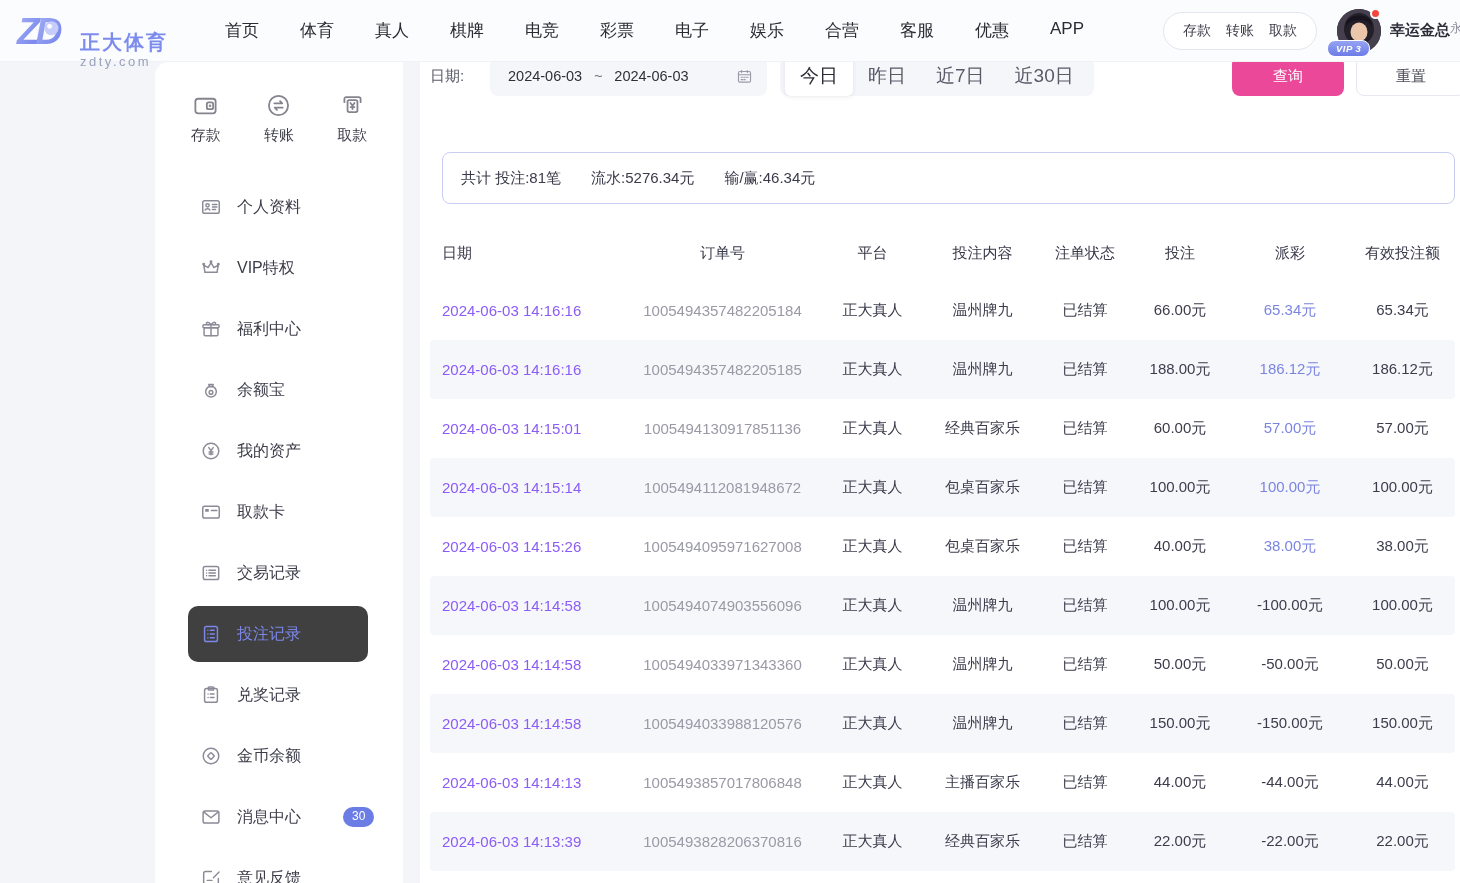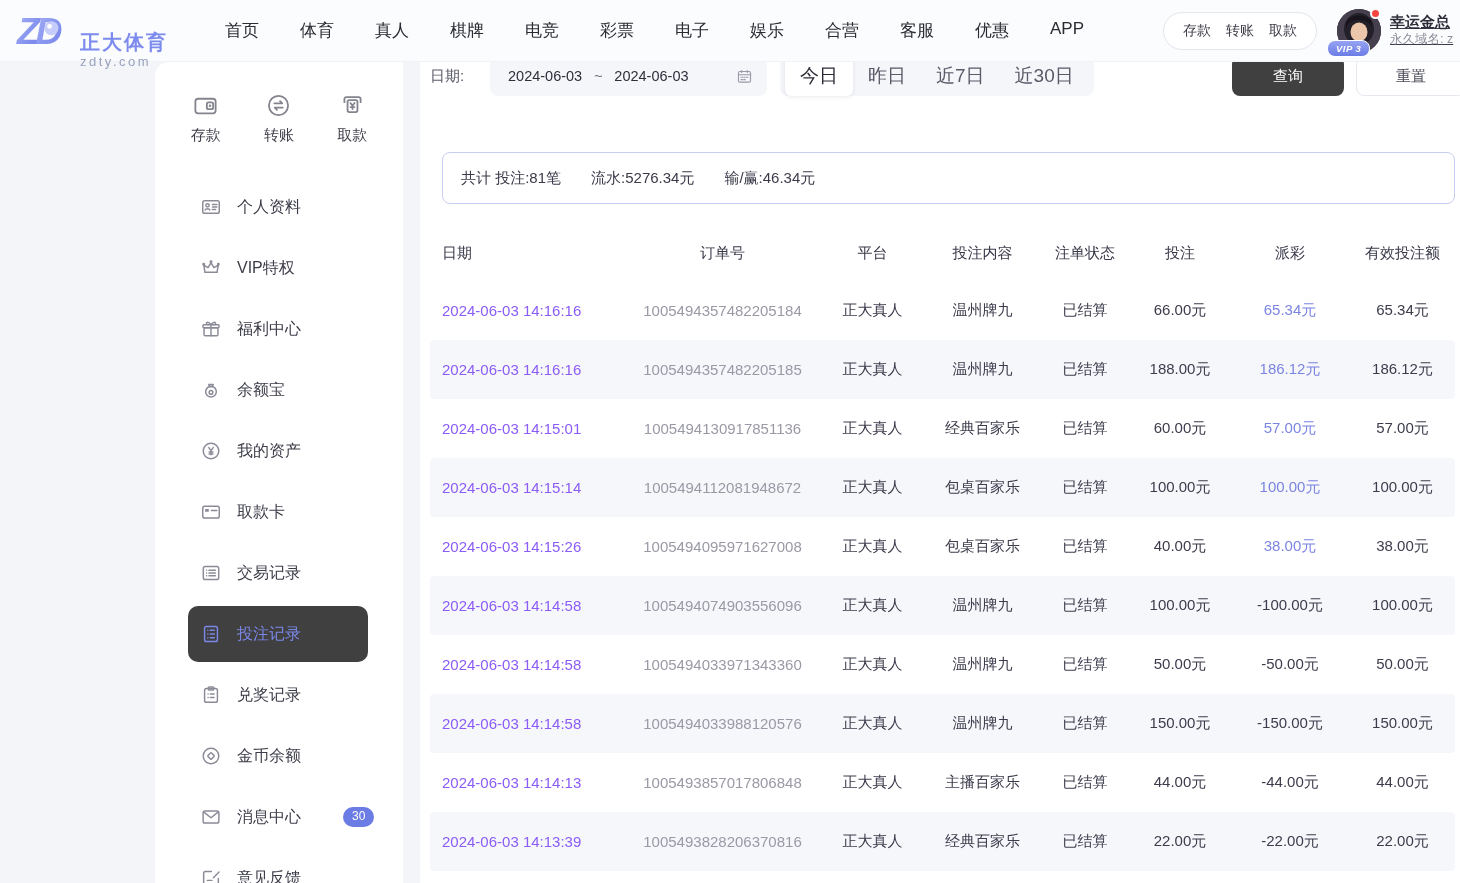--- a/index.html
+++ b/index.html
@@ -33,21 +33,21 @@
     position:absolute; top:-1px; right:0; width:11px; height:11px; border-radius:50%;
     background:#f4443e; border:2px solid #fbfcfd;
   }
   .vip-badge {
     position:absolute; bottom:-4px; left:-10px;
     background:linear-gradient(180deg,#96a3f3,#6b7ce6);
     color:#fff; font-size:9.5px; font-weight:bold; font-style:italic;
     padding:1.5px 8px 2px 8px; border-radius:8px; border:1.5px solid #fff; letter-spacing:.5px;
     white-space:nowrap;
   }
-  .user-meta { display:flex; flex-direction:column; line-height:1.25; width:70px; overflow:visible;text-decoration:underline; }
+  .user-meta { display:flex; flex-direction:row; line-height:1.25; width:70px; overflow:visible; }
   .user-name { font-size:15px; font-weight:bold; color:#2e2e3a; white-space:nowrap; }
   .user-domain { font-size:12.5px; color:#8b8b99; white-space:nowrap; }
   
   .sidebar {
     position:absolute; left:155px; top:62px; width:248px; bottom:0;
     background:#fff; border-top-left-radius:14px; z-index:2;
   }
   .quick-actions { display:flex; padding:30px 14px 0 14px; }
   .qa-item { flex:1; display:flex; flex-direction:column; align-items:center; gap:7px; cursor:pointer; }
   .qa-icon { width:27px; height:27px; color:#84848f; }
@@ -82,21 +82,21 @@
   .date-box .cal svg { width:100%; height:100%; }
   .presets {
     position:absolute; left:350px; top:0; height:40px; background:#f5f6fa; border-radius:8px;
     display:flex; align-items:center; padding:0 5px;
   }
   .preset {
     font-size:19px; color:#5a5a68; padding:7px 15px; border-radius:6px; cursor:pointer; white-space:nowrap;
   }
   .preset.active { background:#fff; color:#2b2b35; box-shadow:0 1px 4px rgba(40,50,90,.10); }
   .btn { position:absolute; top:0; height:40px; border-radius:8px; font-size:15px; display:flex; align-items:center; justify-content:center; cursor:pointer; }
-  .btn-query { left:802px; width:112px; background:#404040; color:#fff; }
+  .btn-query { left:802px; width:112px; background:#ec4899; color:#fff; }
   .btn-reset { left:926px; width:110px; background:#fff; color:#4a4a58; border:1px solid #e7e8ef; }
   .summary-bar {
     position:absolute; top:152px; left:10px; right:5px; height:52px;
     border:1px solid #c9cdf1; border-radius:8px; background:#fff;
     display:flex; align-items:center; padding-left:18px;margin-left:12px;
   }
   .summary-bar span { font-size:15px; color:#3a3a4a; margin-right:30px; white-space:nowrap; }
   
   .table { position:absolute; top:225px; left:10px; right:5px; }
   .trow, .thead-row {

